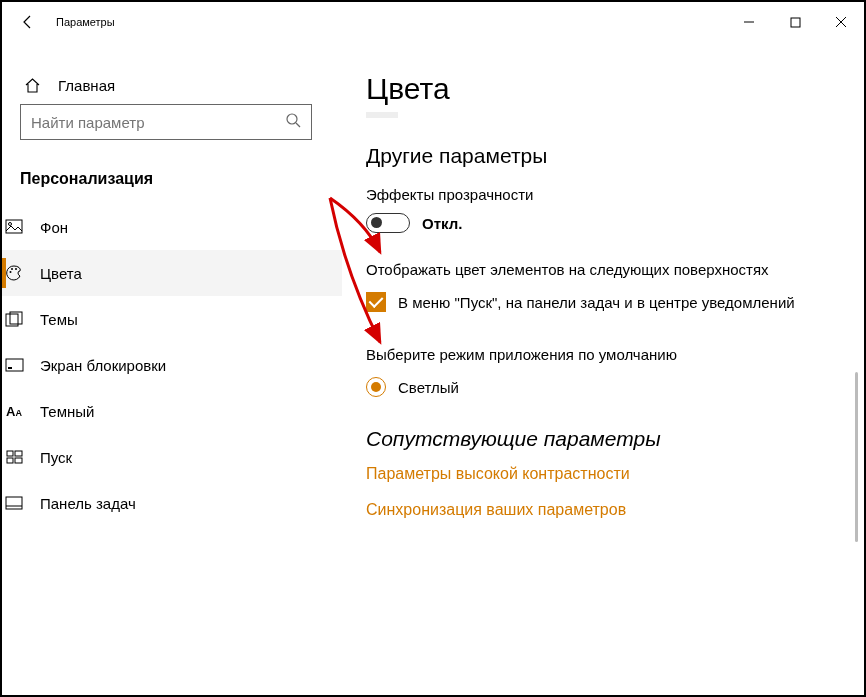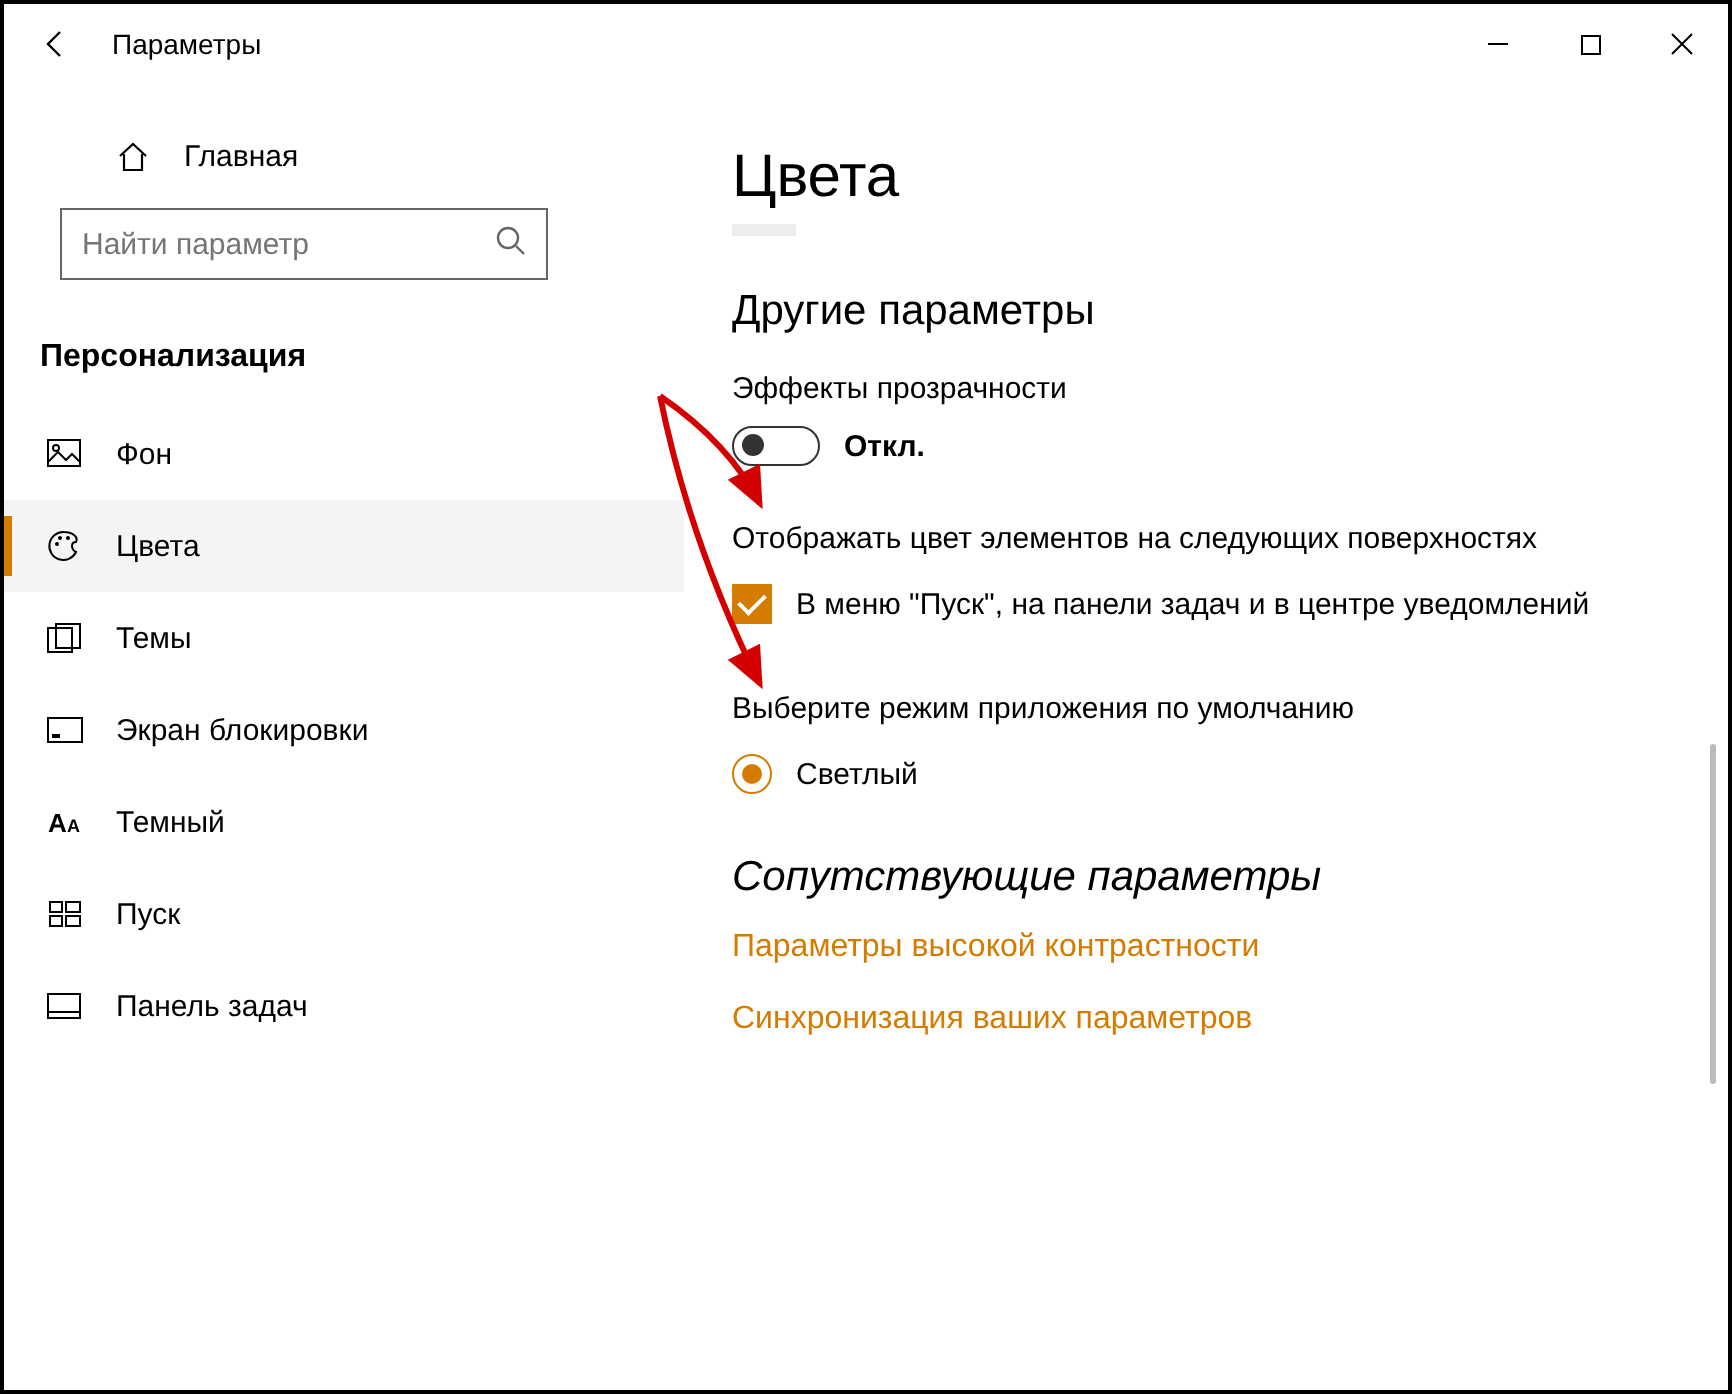--- a/index.html
+++ b/index.html
@@ -11,44 +11,43 @@
     position: relative;
     overflow: hidden;
   }
   .titlebar {
     height: 40px;
     display: flex; align-items: center;
     padding-left: 12px;
     position: relative;
   }
   .back-btn { width: 28px; height: 28px; display:flex; align-items:center; justify-content:center; cursor:pointer; }
-  .app-title { font-size: 14px; margin-left: 14px; color:#000; }
+  .app-title { font-size: 11px; margin-left: 14px; color:#000; }
   .win-controls { position:absolute; right:0; top:0; height:40px; display:flex; }
   .win-btn { width:46px; height:40px; display:flex; align-items:center; justify-content:center; cursor:pointer; }
   .content { display:flex; height:calc(100% - 40px); }
   .sidebar { width: 340px; padding: 14px 0 0 0; }
-  .home-row { display:flex; align-items:center; padding: 6px 0 4px 18px; height:42px; cursor:pointer;margin-left:34px; }
+  .home-row { display:flex; align-items:flex-end; padding: 6px 0 4px 18px; height:42px; cursor:pointer; }
   .home-row .icon { width:24px; display:flex; justify-content:center; }
   .home-row .label { font-size:15px; margin-left:14px; }
   .search-wrap { padding: 6px 18px 10px 18px; }
   .search-box {
-    width: 244px; height: 36px;
+    width: 292px; height: 36px;
     border: 1px solid #666;
     display:flex; align-items:center;
     padding: 0 10px;
-    margin-left: 10px;
   }
   .search-box input {
     flex:1; border:none; outline:none;
     font-size:15px; background:transparent; color:#555;
   }
   .section-header { font-weight:600; font-size:16px; padding: 20px 18px 16px 18px; }
   .nav-item {
     display:flex; align-items:center;
-    height: 46px; padding-left: 18px;
+    height: 46px; 
     cursor:pointer; position:relative;
   }
   .nav-item .icon { width:24px; display:flex; justify-content:center; align-items:center; }
   .nav-item .label { font-size:15px; margin-left:14px; }
   .nav-item.active::before {
     content:""; position:absolute; left:0; top:8px; bottom:8px;
     width:4px; background:#d47b00;
   }
   .nav-item.active { background:#f4f4f4; }
   .main {

